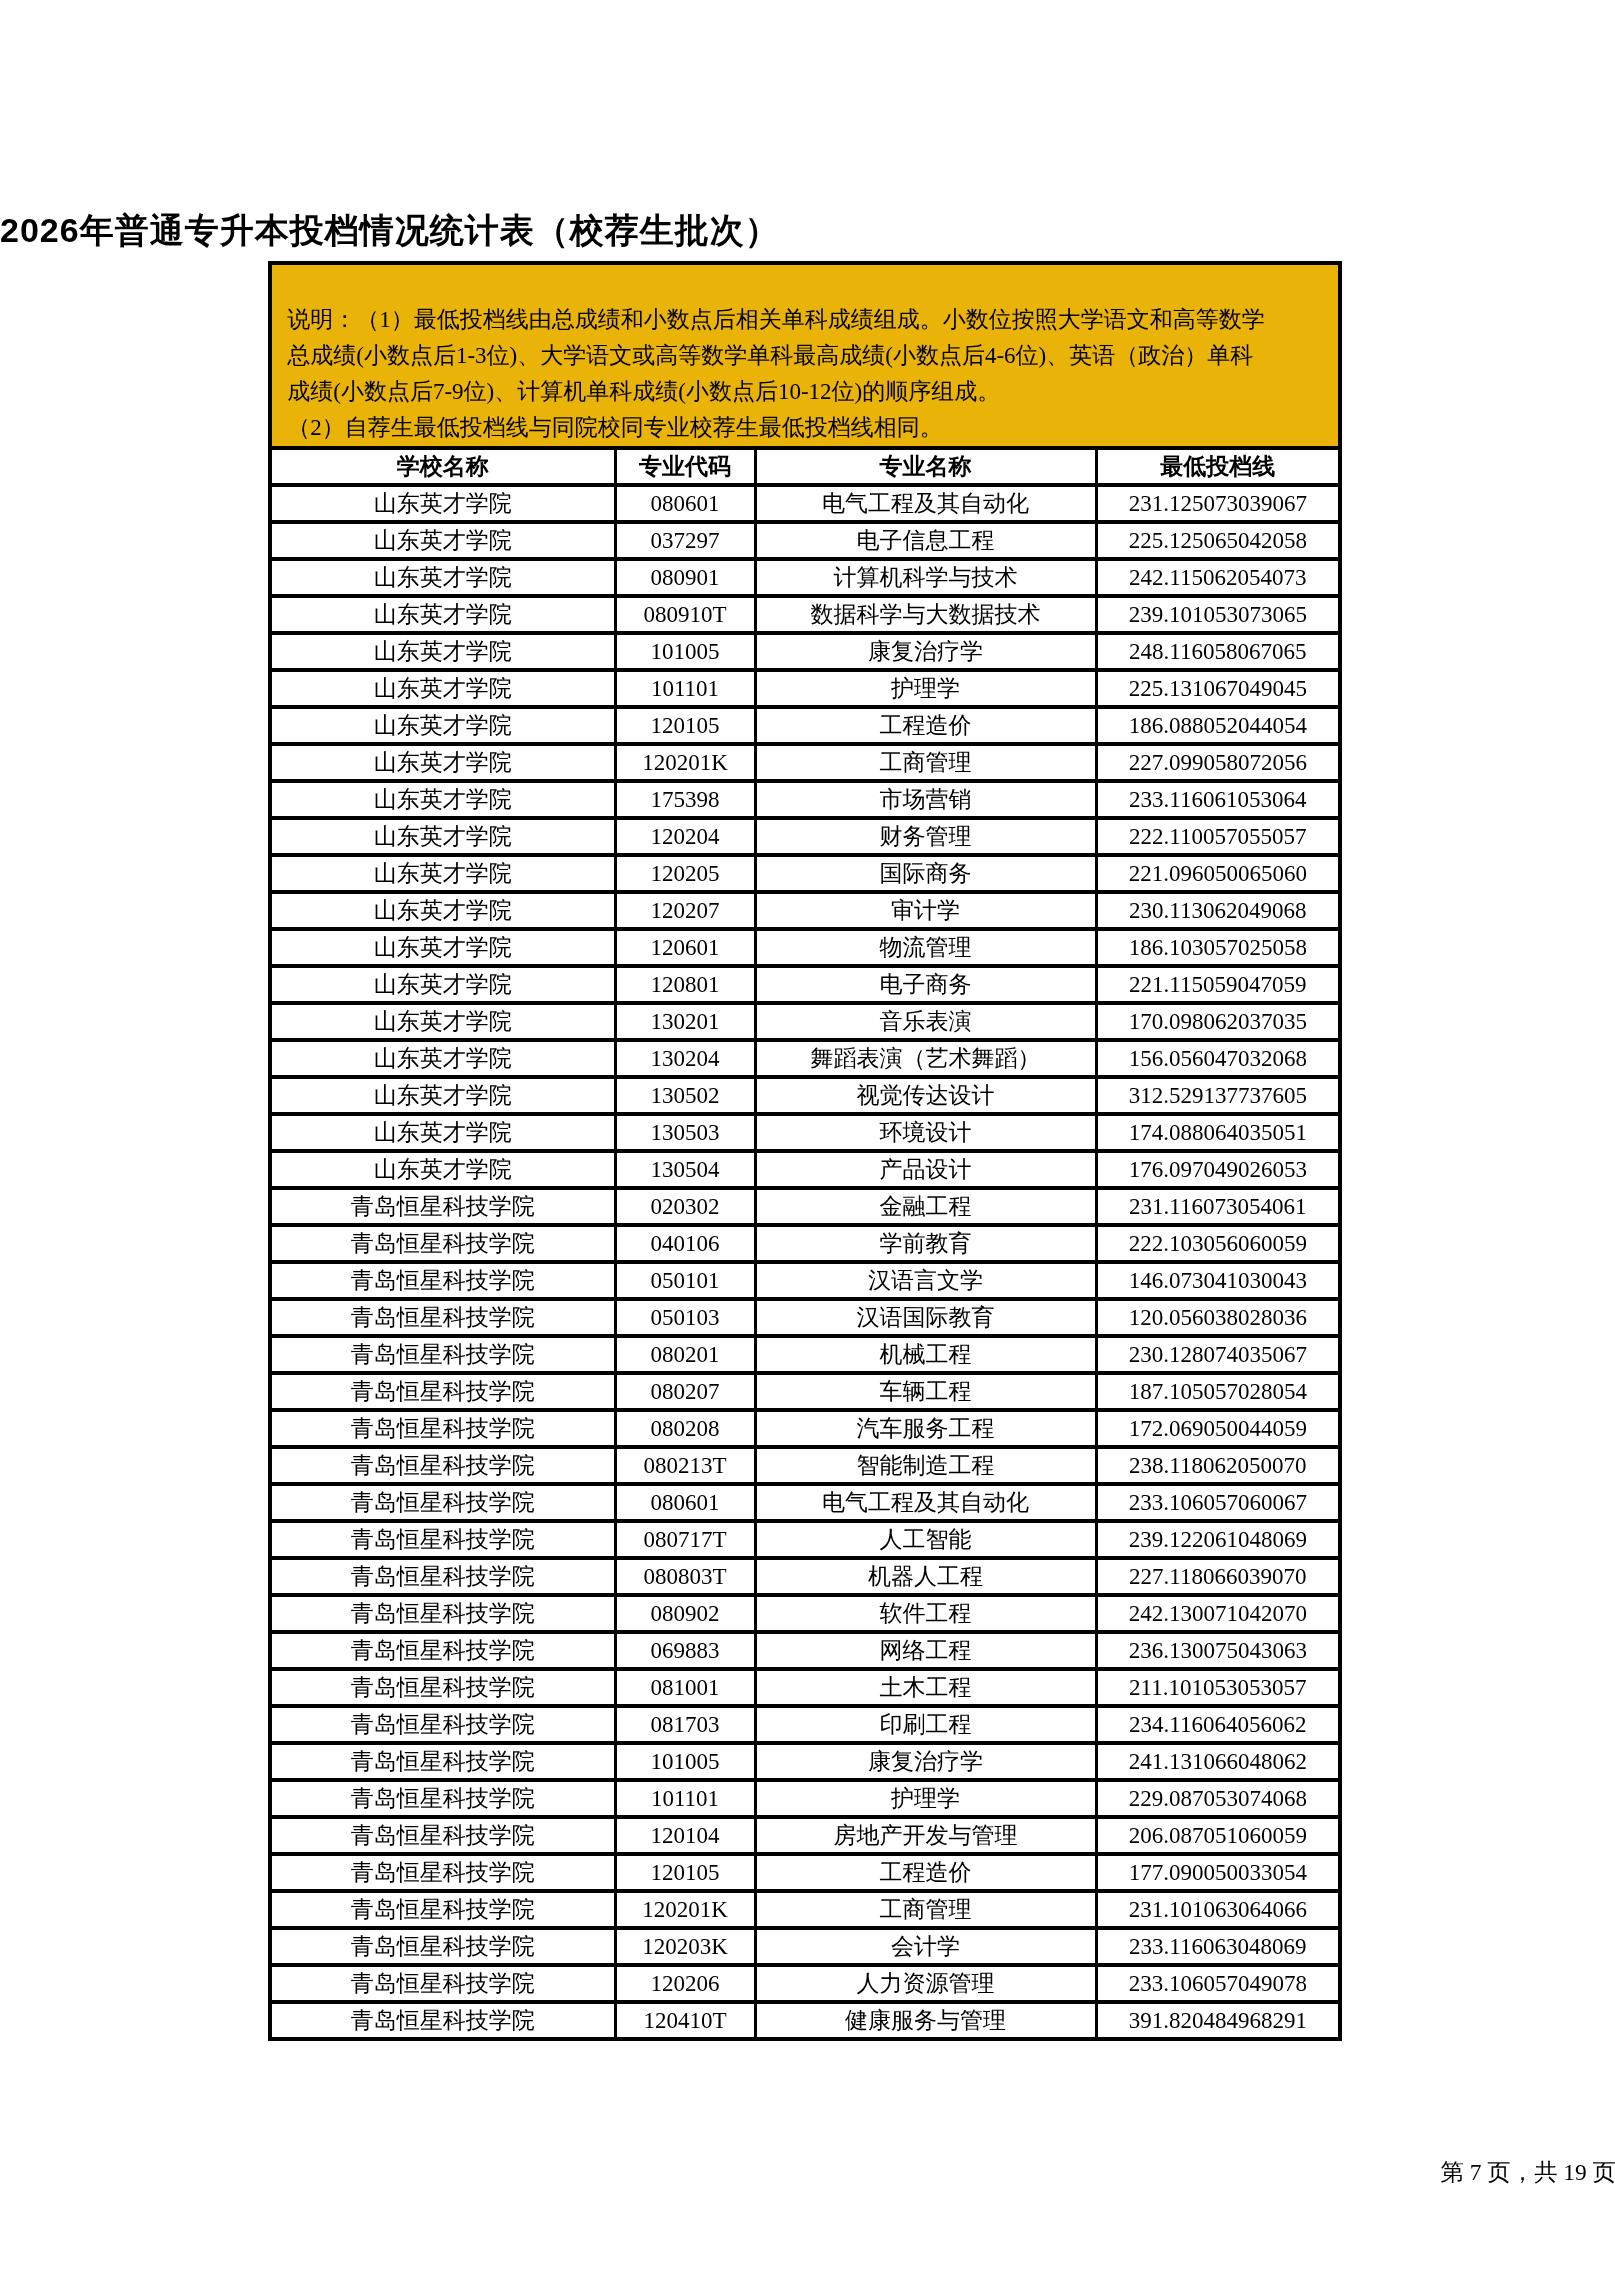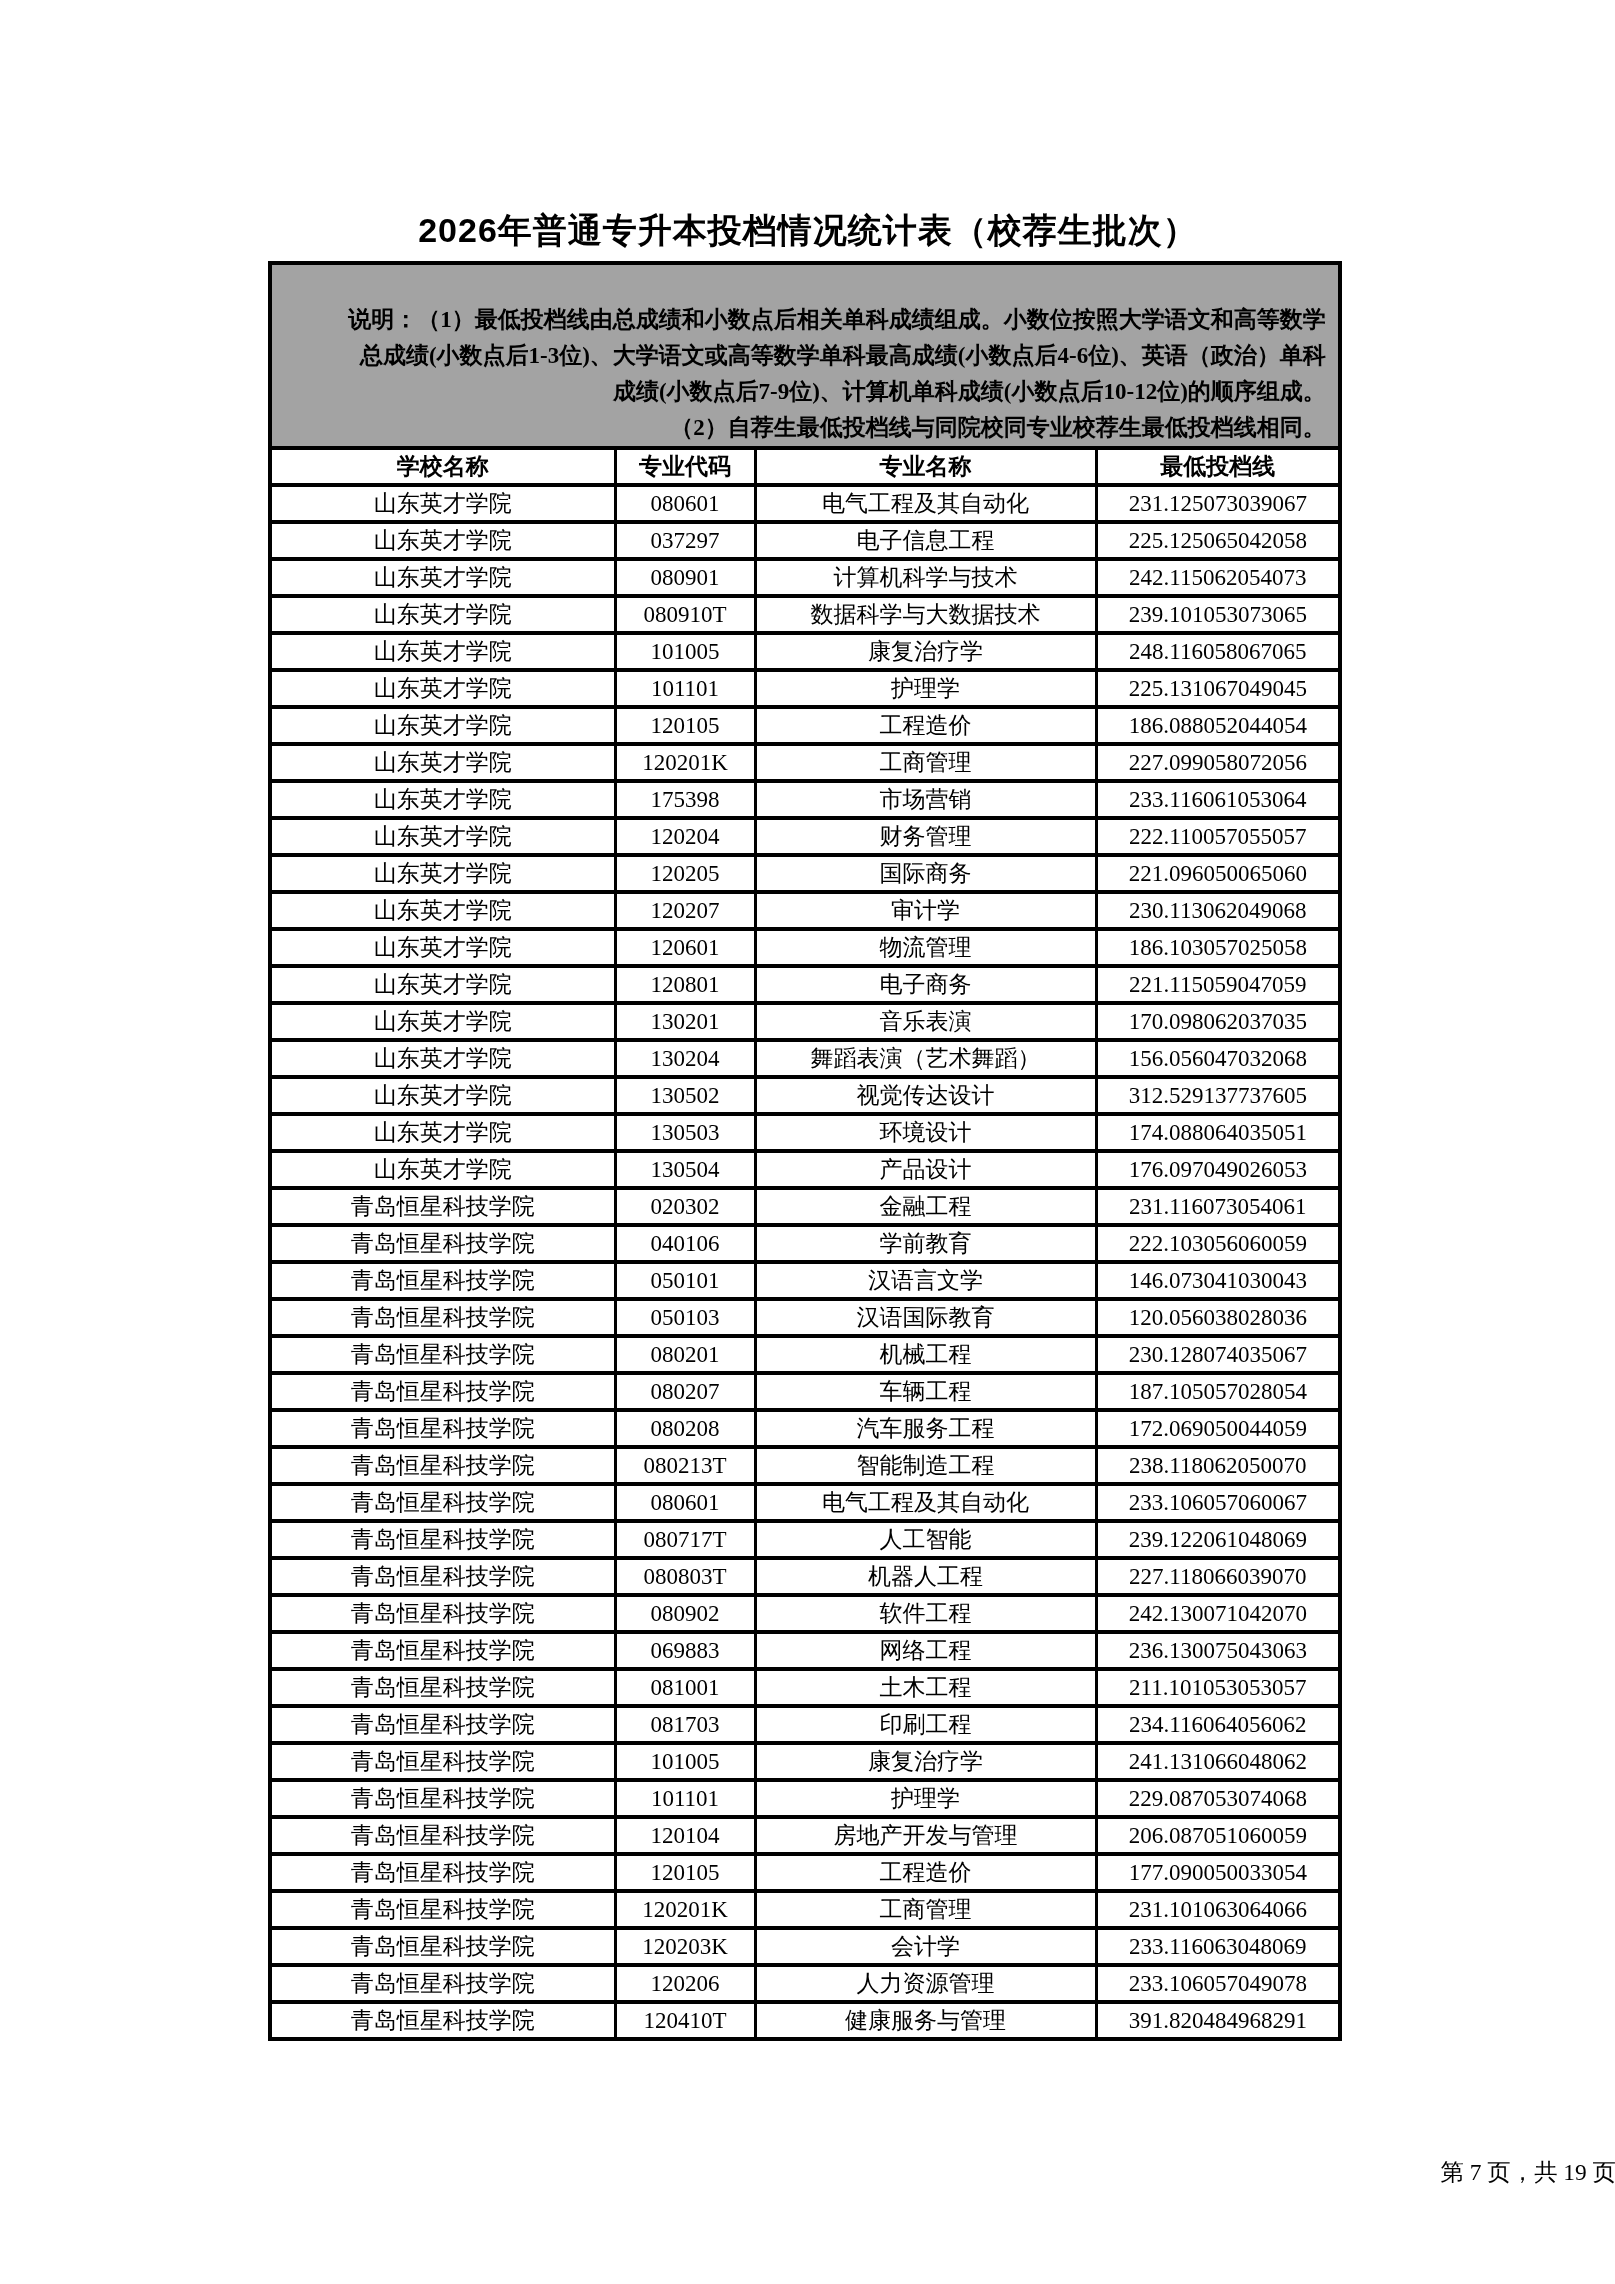--- a/index.html
+++ b/index.html
@@ -14,21 +14,21 @@
     background: #ffffff;
     color: #000000;
     font-family: "Liberation Serif", "DejaVu Serif", serif;
     overflow: hidden;
   }
   .title {
     position: absolute;
     top: 208px;
     left: 0;
     width: 100%;
-    text-align: center;
+    text-align: left;
     font-size: 34px;
     font-weight: bold;
     font-family: "Liberation Sans", "DejaVu Sans", sans-serif;
     letter-spacing: 1px;
     white-space: nowrap;
   }
   table.doc-table {
     position: absolute;
     left: 268px;
     top: 261px;
@@ -43,23 +43,22 @@
   col.c4 { width: 244px; }
   .doc-table td, .doc-table th {
     border-style: solid;
     border-color: #000000;
     border-width: 4.6px 3.1px;
     padding: 0;
     overflow: hidden;
   }
   td.notes-cell {
     vertical-align: top;
-    text-align: right;
-    background: #a3a3a3;
-    font-weight: bold;
+    text-align: left;
+    background: #eab308;
   }
   .notes {
     margin: 37px 12.2px 0 15.3px;
     font-size: 23px;
     line-height: 36px;
   }
   .note-line {
     white-space: nowrap;
   }
   .doc-table th {

